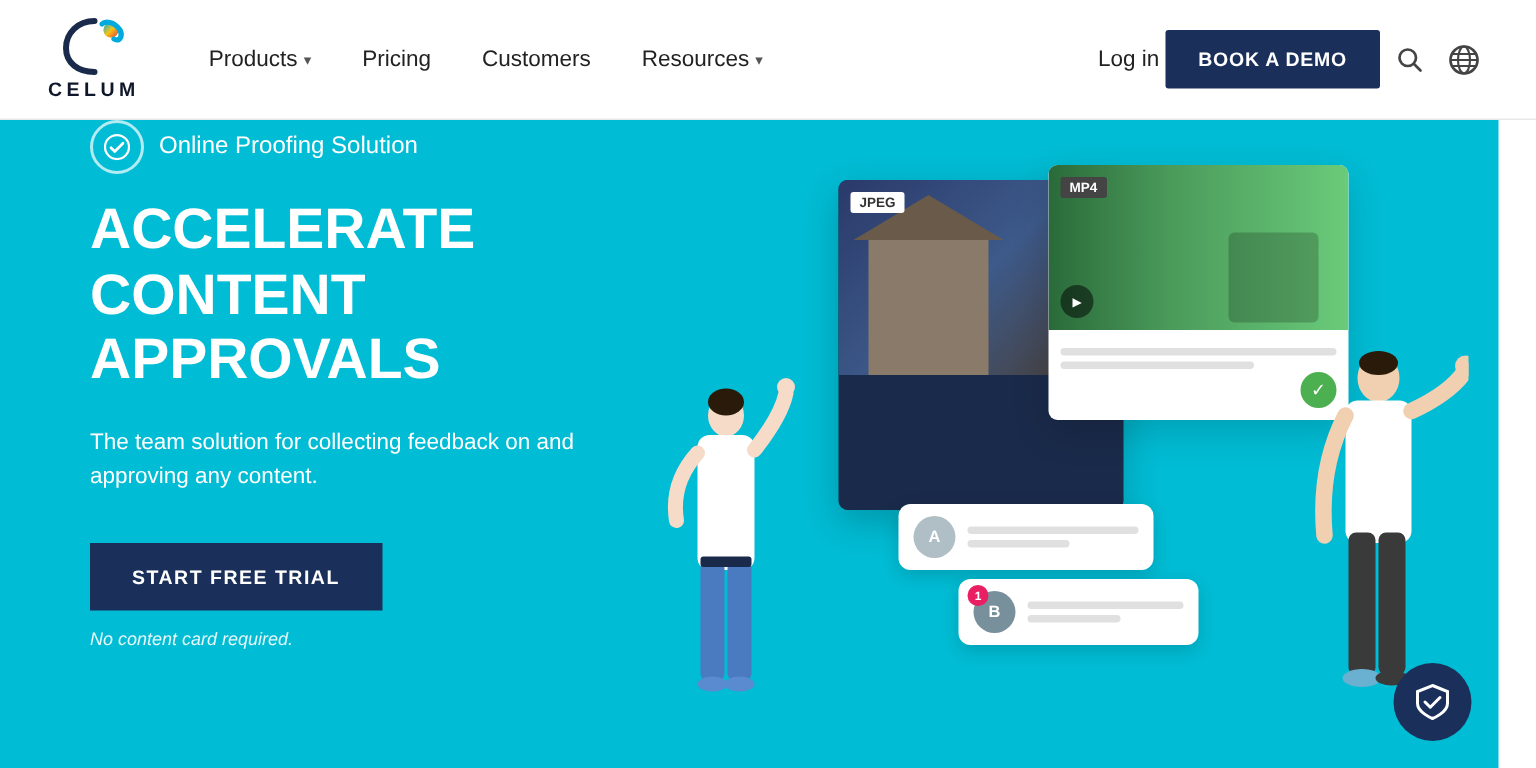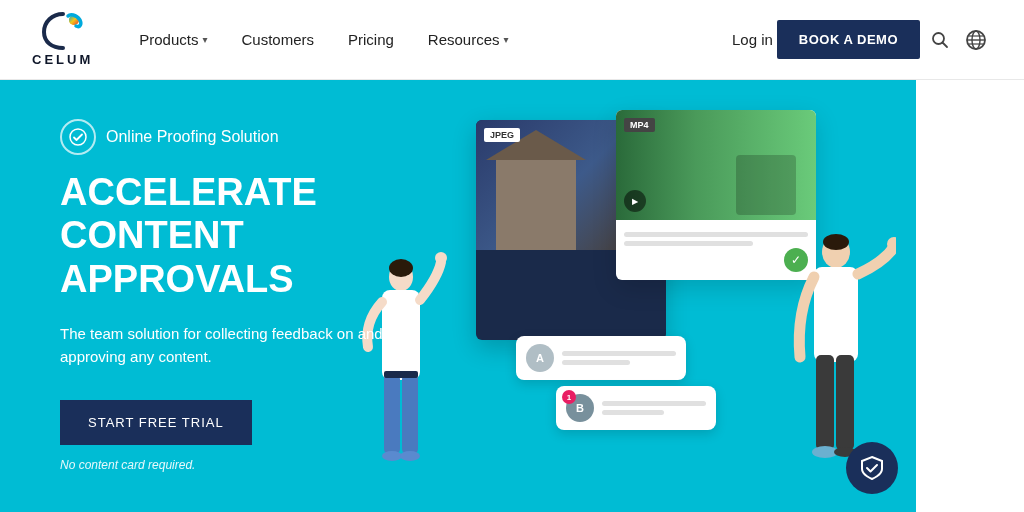--- a/index.html
+++ b/index.html
@@ -84,26 +84,25 @@
       align-items: center;
       justify-content: center;
       cursor: pointer;
       color: #444;
       font-size: 18px;
     }
 
     
     .hero {
       background: #00bcd4;
-      width: 916px;
+      width: 999px;
       height: 432px;
       position: relative;
       overflow: hidden;
       display: flex;
-      align-items: center;
     }
     .hero-content {
       padding: 0 0 0 60px;
       z-index: 2;
       max-width: 440px;
     }
     .hero-badge {
       display: flex;
       align-items: center;
       gap: 10px;
@@ -140,21 +139,21 @@
       margin-bottom: 32px;
       max-width: 340px;
       font-weight: 400;
     }
     .start-trial-btn {
       background: #1a2f5a;
       color: #fff;
       border: none;
       padding: 15px 28px;
       font-size: 13px;
-      font-weight: 400;
+      font-weight: 700;
       letter-spacing: 1px;
       cursor: pointer;
       text-transform: uppercase;
       display: block;
       margin-bottom: 10px;
     }
     .no-cc {
       font-size: 12px;
       color: rgba(255,255,255,0.9);
       font-style: italic;
@@ -411,24 +410,24 @@
     </svg>
     <span class="logo-text">CELUM</span>
   </div>
 
   <div class="nav-links">
     <div class="nav-item">
       <span>Products</span>
       <span class="nav-chevron">▾</span>
     </div>
     <div class="nav-item">
+      <span>Pricing</span>
+    </div>
+    <div class="nav-item">
       <span>Customers</span>
-    </div>
-    <div class="nav-item">
-      <span>Pricing</span>
     </div>
     <div class="nav-item">
       <span>Resources</span>
       <span class="nav-chevron">▾</span>
     </div>
   </div>
 
   <div class="nav-right">
     <span class="login-link">Log in</span>
     <button class="book-demo-btn">BOOK A DEMO</button>

